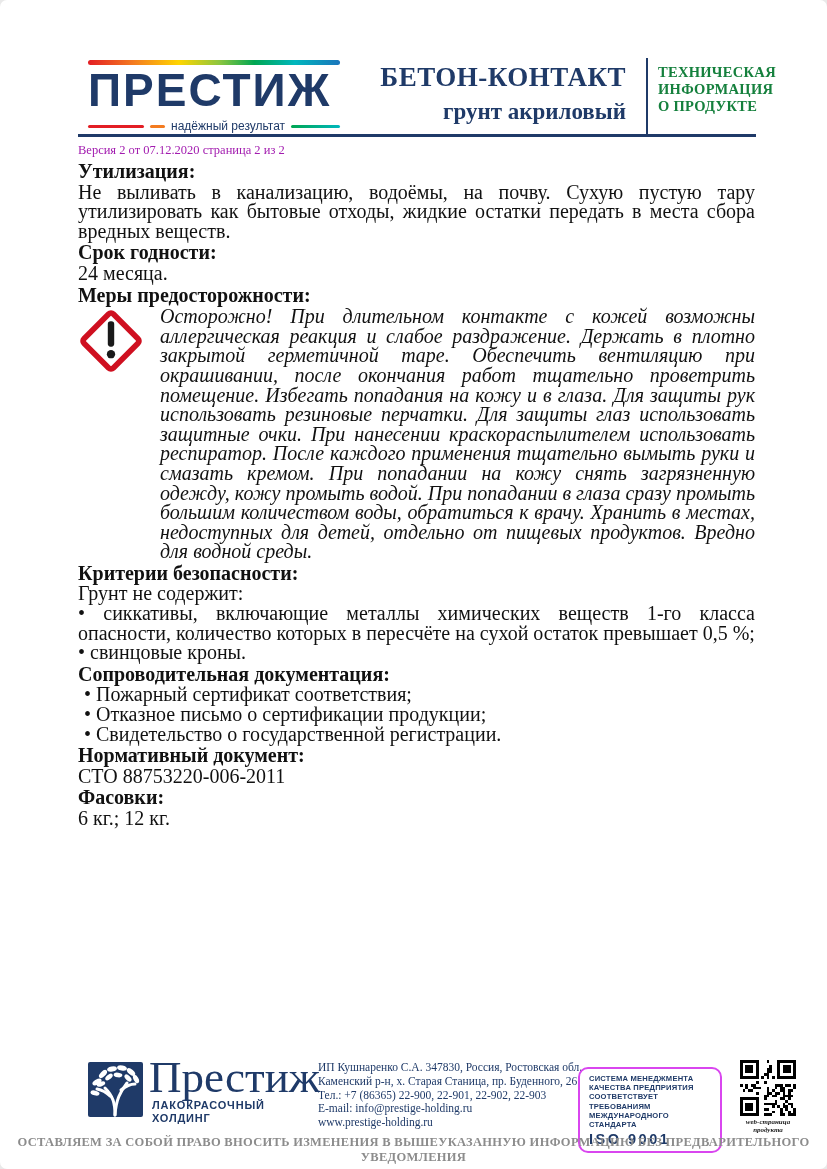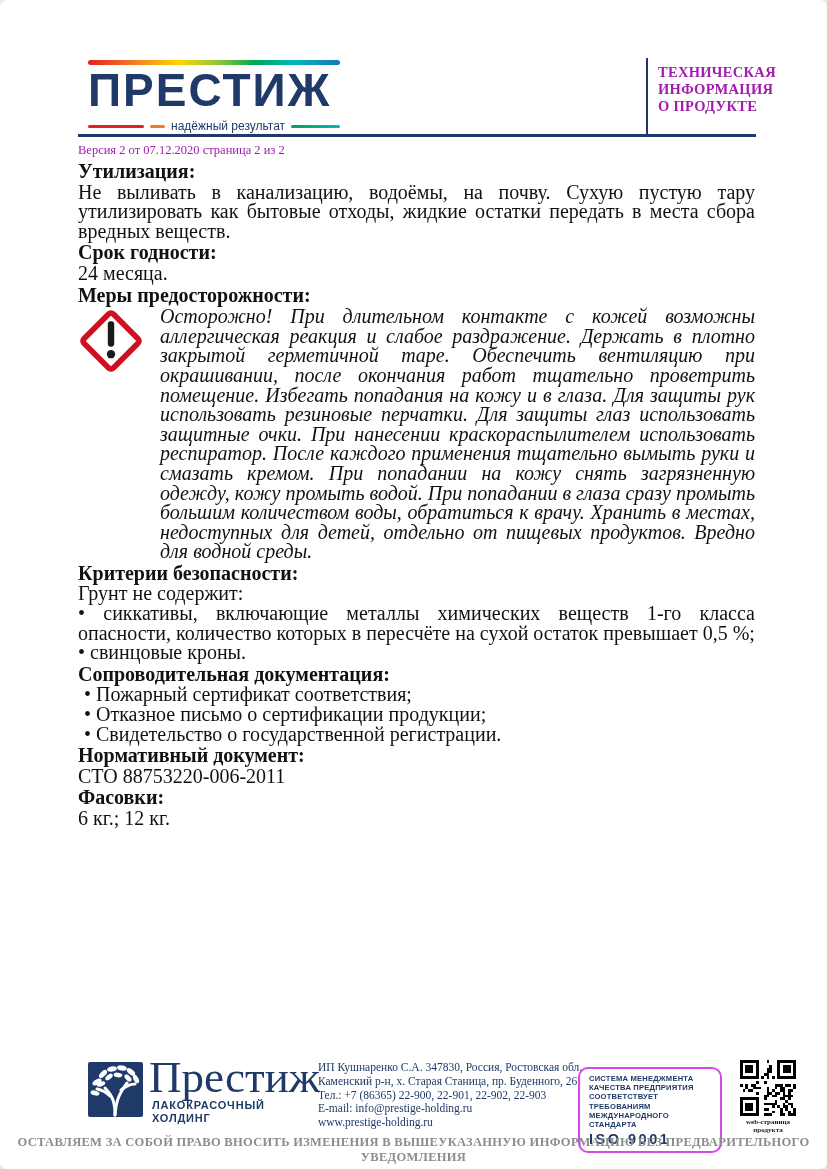--- a/index.html
+++ b/index.html
@@ -17,21 +17,21 @@
   .logo-tagrow{display:flex;align-items:center;gap:6px;margin-top:4px;}
   .tag-red{width:56px;height:3px;background:#e31e24;border-radius:2px;}
   .tag-orange{width:15px;height:3px;background:#f47b20;border-radius:2px;}
   .tag-text{font-family:"Liberation Sans", sans-serif;font-size:12px;color:#1f3a68;white-space:nowrap;}
   .tag-teal{flex:1;height:3px;background:linear-gradient(90deg,#00a651,#00b7bd);border-radius:2px;}
 
   .product-block{position:absolute;left:360px;top:62px;width:266px;text-align:right;color:#1f3a68;}
   .product-title{font-size:27px;font-weight:bold;line-height:31px;letter-spacing:0.5px;}
   .product-subtitle{font-size:23px;font-weight:bold;line-height:28px;margin-top:5px;}
   .header-divider{position:absolute;left:646px;top:58px;width:2px;height:78px;background:#1f3a68;}
-  .doctype{position:absolute;left:658px;top:64px;color:#a21caf;font-weight:bold;
+  .doctype{position:absolute;left:658px;top:64px;color:#15803d;font-weight:bold;
     font-size:14.5px;line-height:17px;letter-spacing:0.3px;}
   .header-rule{position:absolute;left:78px;top:134px;width:678px;height:2.5px;background:#1f3a68;}
   .version{position:absolute;left:78px;top:143px;width:679px;text-align:left;
     font-size:12.5px;color:#a21caf;}
 
   
   .content{position:absolute;left:78px;top:160px;width:677px;font-size:20px;line-height:19.6px;}
   .sec-title{font-weight:bold;margin:2px 0 1px 0;}
   .para{text-align:justify;margin:0;}
   .plain{margin:0;}
@@ -50,40 +50,44 @@
   .f-address{position:absolute;left:318px;top:1061px;color:#1f3a68;
     font-size:11.5px;line-height:13.8px;}
   .f-iso{position:absolute;left:578px;top:1067px;width:122px;border:2px solid #d946ef;
     border-radius:10px;padding:5px 9px 4px 9px;color:#1f3a68;background:#fff;}
   .f-iso-line{font-family:"Liberation Sans", sans-serif;font-weight:bold;
     font-size:7.6px;line-height:9.2px;letter-spacing:0.2px;}
   .f-iso-std{font-family:"Liberation Sans", sans-serif;font-weight:bold;
     font-size:14.5px;letter-spacing:2.5px;margin-top:2px;}
   .f-qr{position:absolute;left:740px;top:1060px;width:56px;height:56px;}
   .f-qr-caption{position:absolute;left:730px;top:1118px;width:76px;text-align:center;
-    font-weight:bold;font-size:7px;line-height:8px;color:#222;}
+    font-weight:bold;font-size:7px;line-height:8px;color:#222;font-style:italic;}
   .f-disclaimer{position:absolute;left:0;top:1135px;width:827px;text-align:center;
     font-weight:bold;font-size:12.5px;letter-spacing:0.3px;color:#8c8c8c;}
 </style>
 </head>
 <body>
 
 <div class="page">
 
   <div class="logo">
     <div class="logo-bar"></div>
     <div class="logo-word">ПРЕСТИЖ</div>
     <div class="logo-tagrow">
       <span class="tag-red"></span>
       <span class="tag-orange"></span>
       <span class="tag-text">надёжный результат</span>
       <span class="tag-teal"></span>
     </div>
   </div>
 
+  <div class="product-block">
+    <div class="product-title">БЕТОН-КОНТАКТ</div>
+    <div class="product-subtitle">грунт акриловый</div>
+  </div>
 
   <div class="header-divider"></div>
 
   <div class="doctype">
     <div>ТЕХНИЧЕСКАЯ</div>
     <div>ИНФОРМАЦИЯ</div>
     <div>О ПРОДУКТЕ</div>
   </div>
 
   <div class="header-rule"></div>

